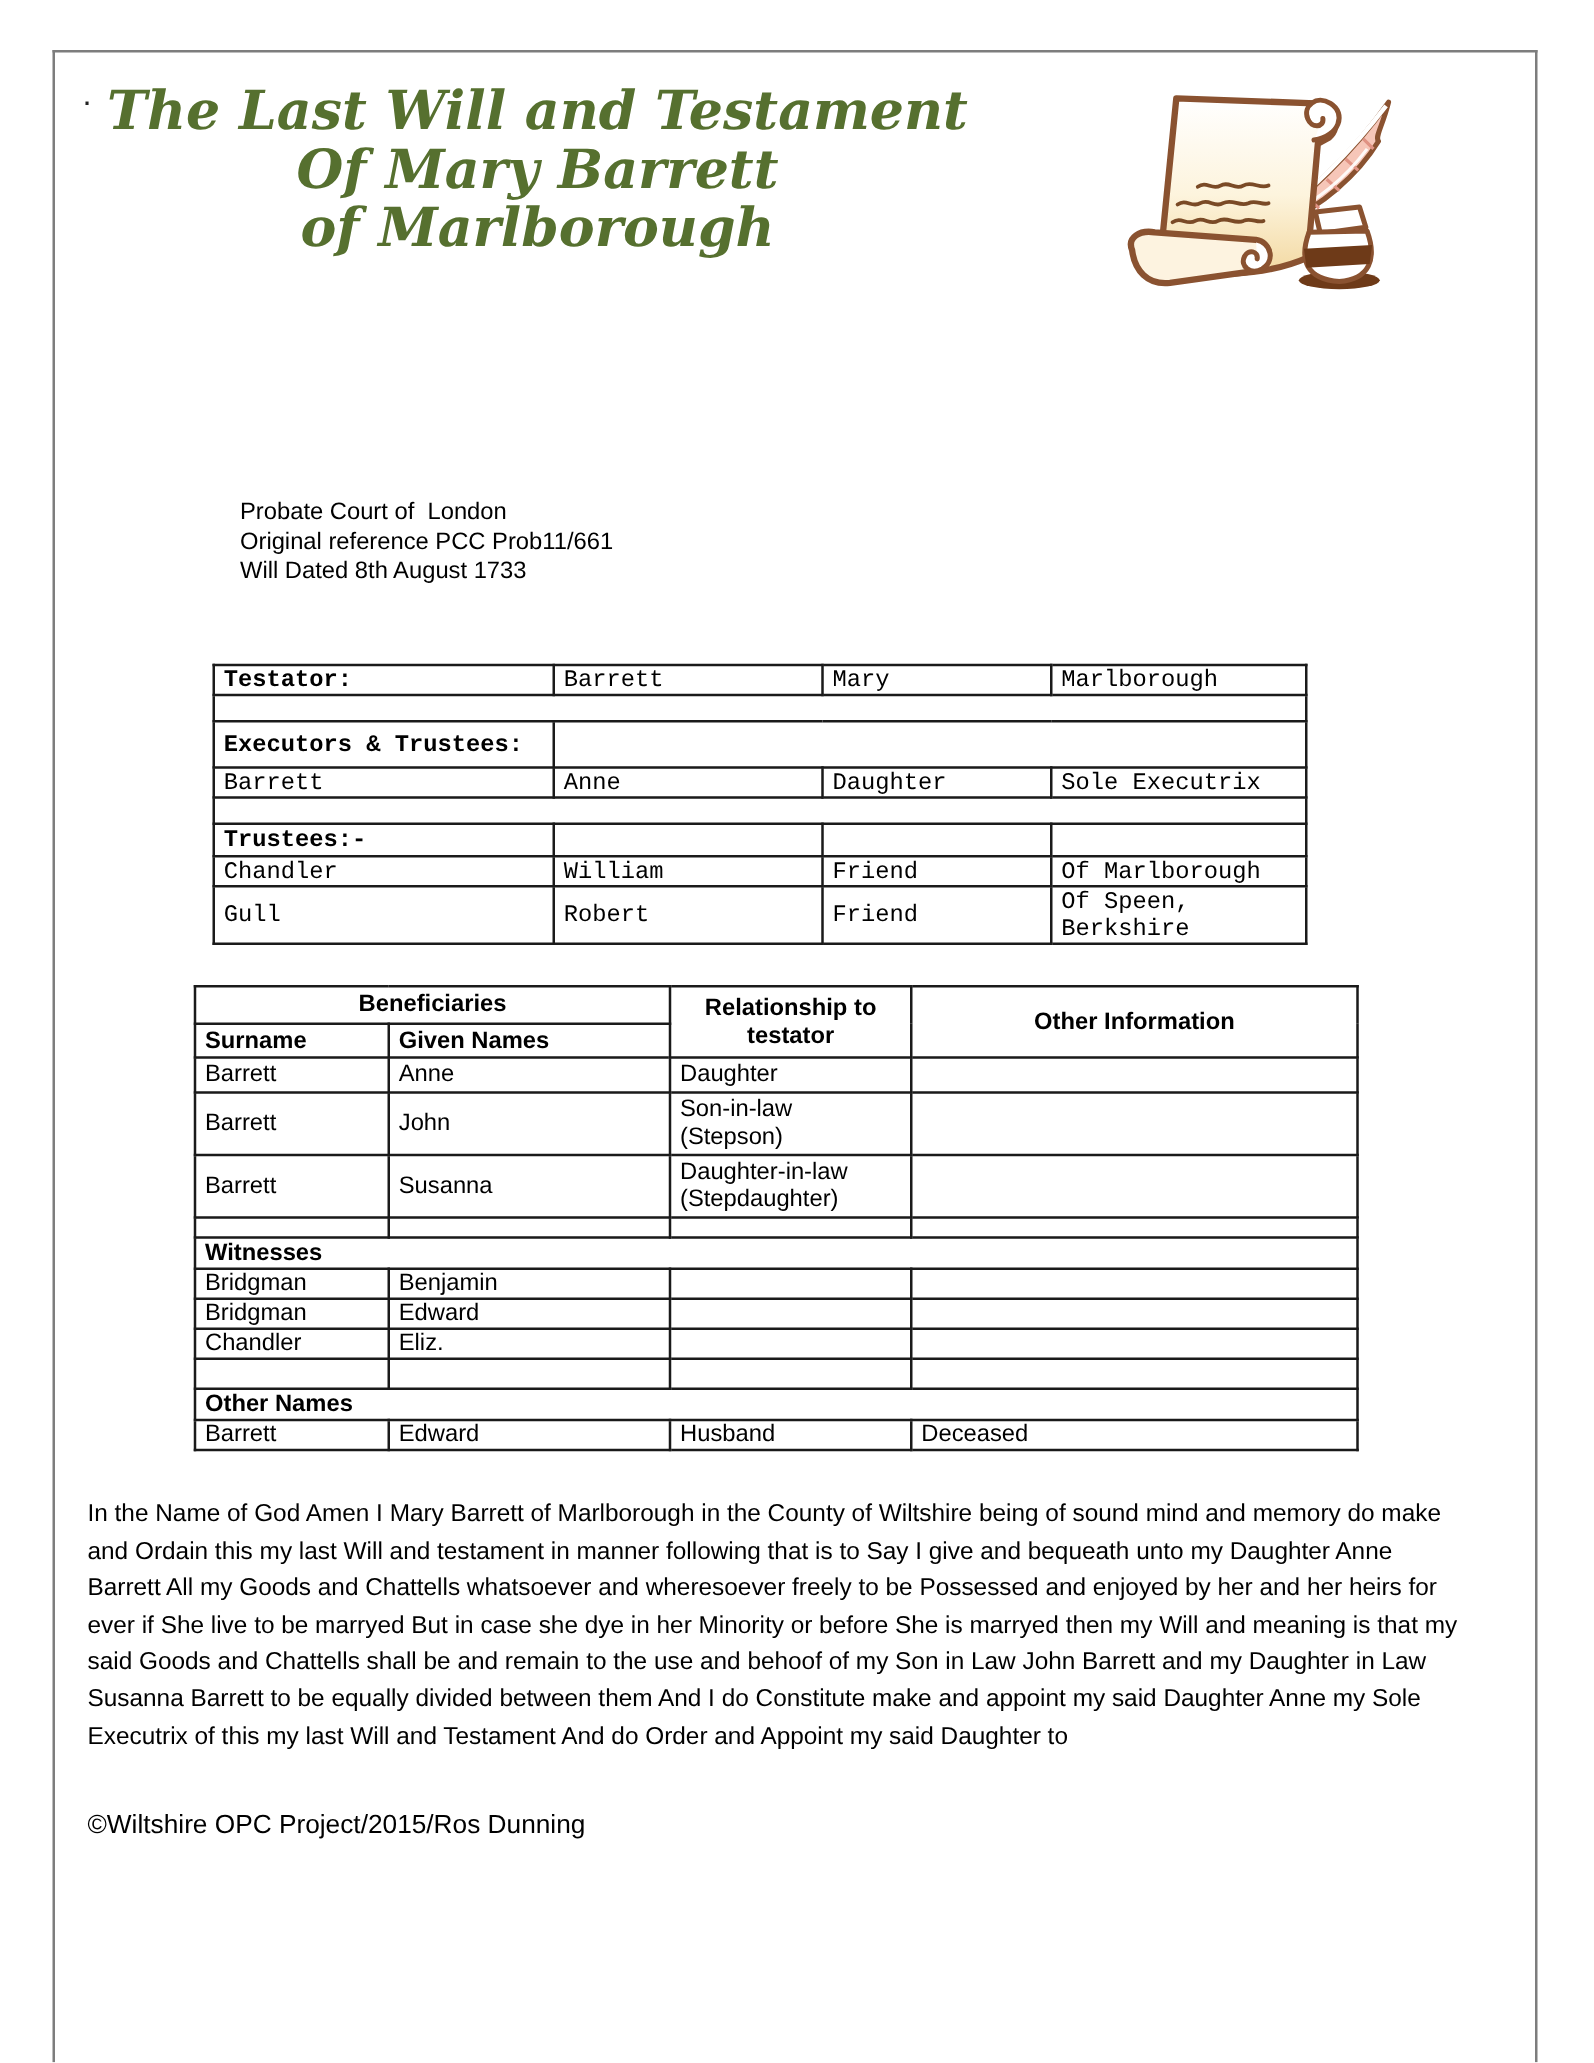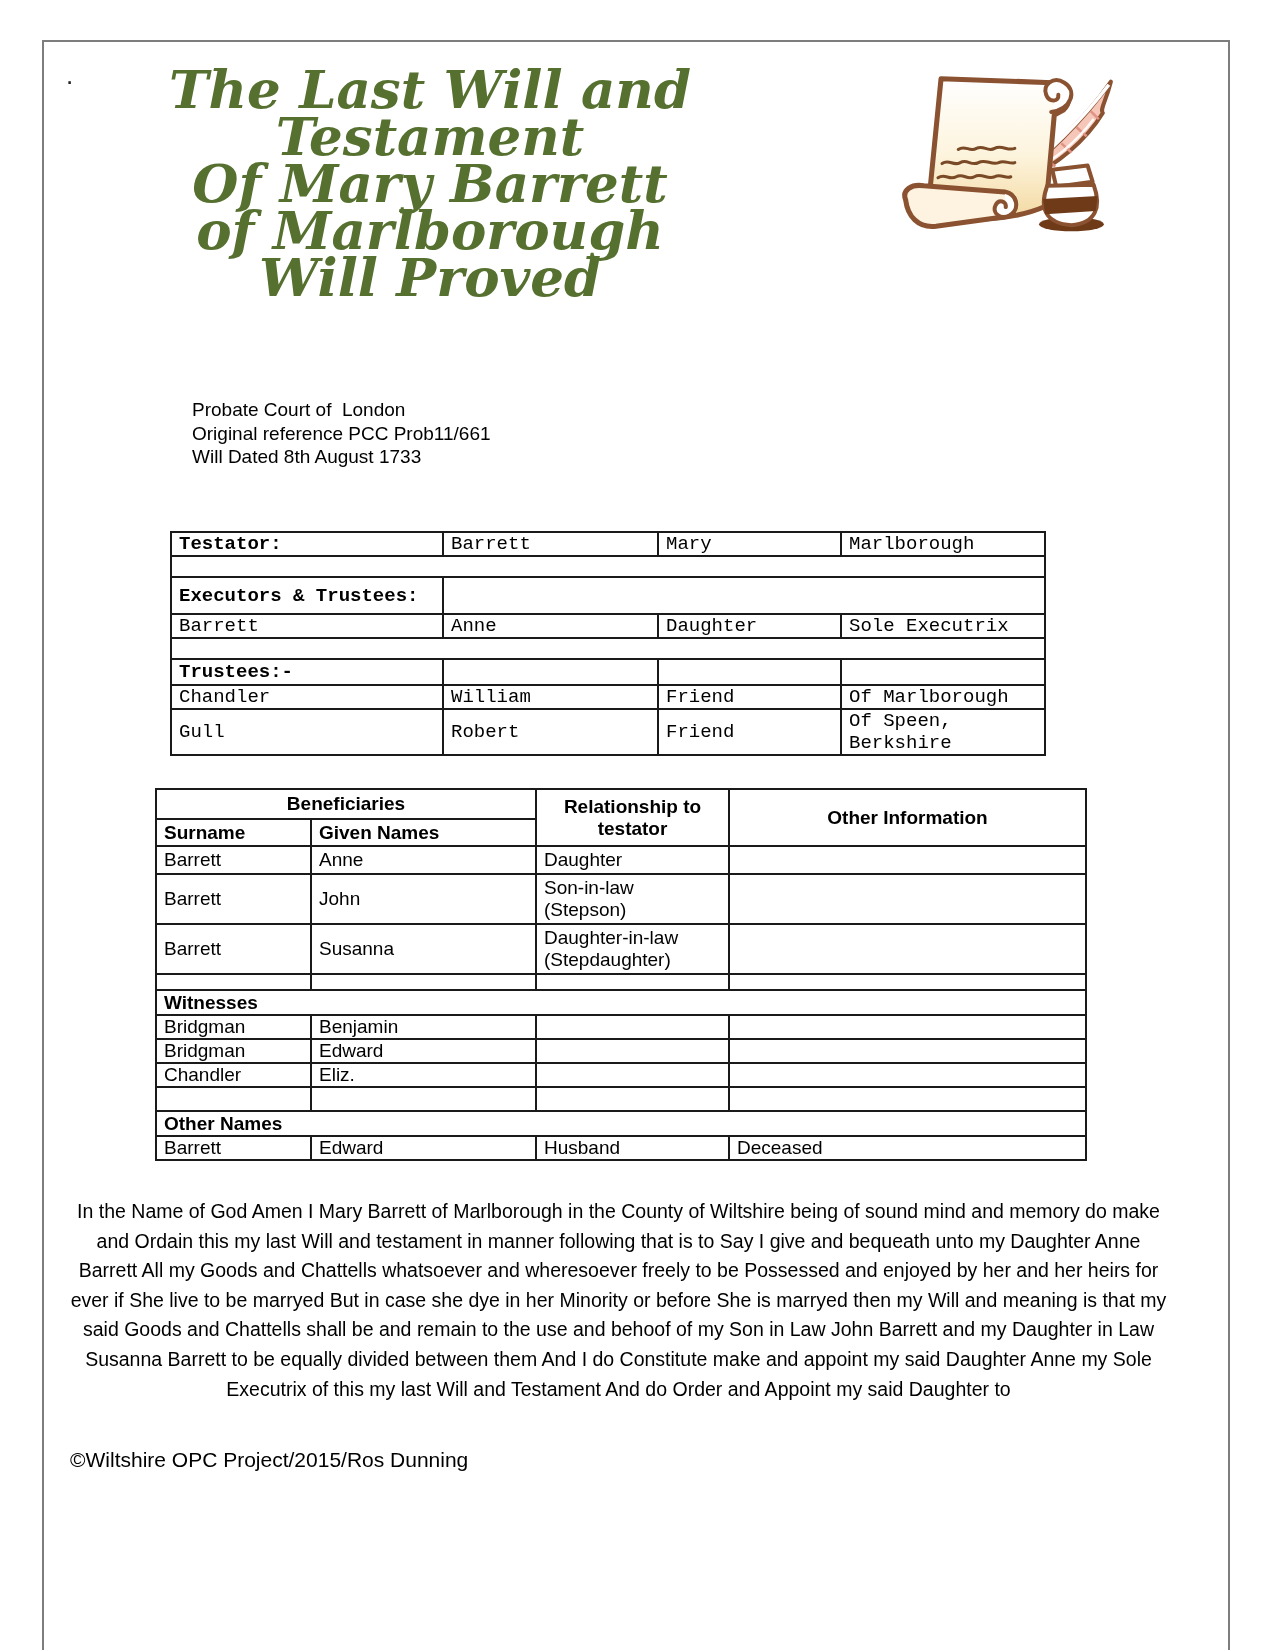--- a/index.html
+++ b/index.html
@@ -8,51 +8,50 @@
     font-family:"Liberation Sans", sans-serif; color:#000; overflow:hidden;
   }
   .frame {
     position:absolute; left:42px; top:40px; width:1188px; height:1610px;
     border:2px solid #7d7d7d; border-bottom:none; box-sizing:border-box;
   }
   .stray-dot { position:absolute; left:66px; top:60px; font-size:26px; color:#222; }
   .doc-title {
     position:absolute; left:75px; top:66px; width:710px; text-align:center;
     font-family:"DejaVu Serif", serif; font-style:italic; font-weight:700;
-    font-size:53px; line-height:47px; color:#56702f;
+    font-size:43px; line-height:47px; color:#56702f;
   }
   .illustration { position:absolute; left:845px; top:56px; width:278px; height:198px; }
   .probate { position:absolute; left:192px; top:398px; font-size:19px; line-height:23.5px; }
   .pre { white-space:pre-wrap; }
   table { border-collapse:collapse; table-layout:fixed; position:absolute; font-size:19px; }
   td { border:2px solid #1a1a1a; padding:0 7px; vertical-align:middle; overflow:hidden; }
   .b { font-weight:bold; }
   .c { text-align:center; }
   .t1 { left:170px; top:531px; width:874px;font-family:Liberation Mono, monospace; }
   .t2 { left:155px; top:788px; width:930px; }
   .wrap2 { white-space:pre-line; line-height:22px; padding-top:2px; padding-bottom:2px;margin-left:48px; }
   .will-text {
     position:absolute; left:70px; top:1197px; width:1097px;
-    font-size:19.5px; line-height:29.6px; margin:0; text-align:center;
+    font-size:19.5px; line-height:29.6px; margin:0; text-align:left;
   }
   .footer { position:absolute; left:70px; top:1448px; font-size:21px; }
 </style>
 </head>
 <body>
 
 <div class="page">
   <div class="frame"></div>
 
   <div class="stray-dot">.</div>
 
   <div class="doc-title">
     <div>The Last Will and Testament</div>
     <div>Of Mary Barrett</div>
     <div>of Marlborough</div>
-    <div>Will Proved</div>
   </div>
 
   <svg class="illustration" viewBox="0 0 275 195" xmlns="http://www.w3.org/2000/svg">
     <defs>
       <linearGradient id="parch" x1="0" y1="0" x2="0" y2="1">
         <stop offset="0" stop-color="#ffffff"></stop>
         <stop offset="0.55" stop-color="#fdf4dd"></stop>
         <stop offset="1" stop-color="#f3d9a2"></stop>
       </linearGradient>
     </defs>

